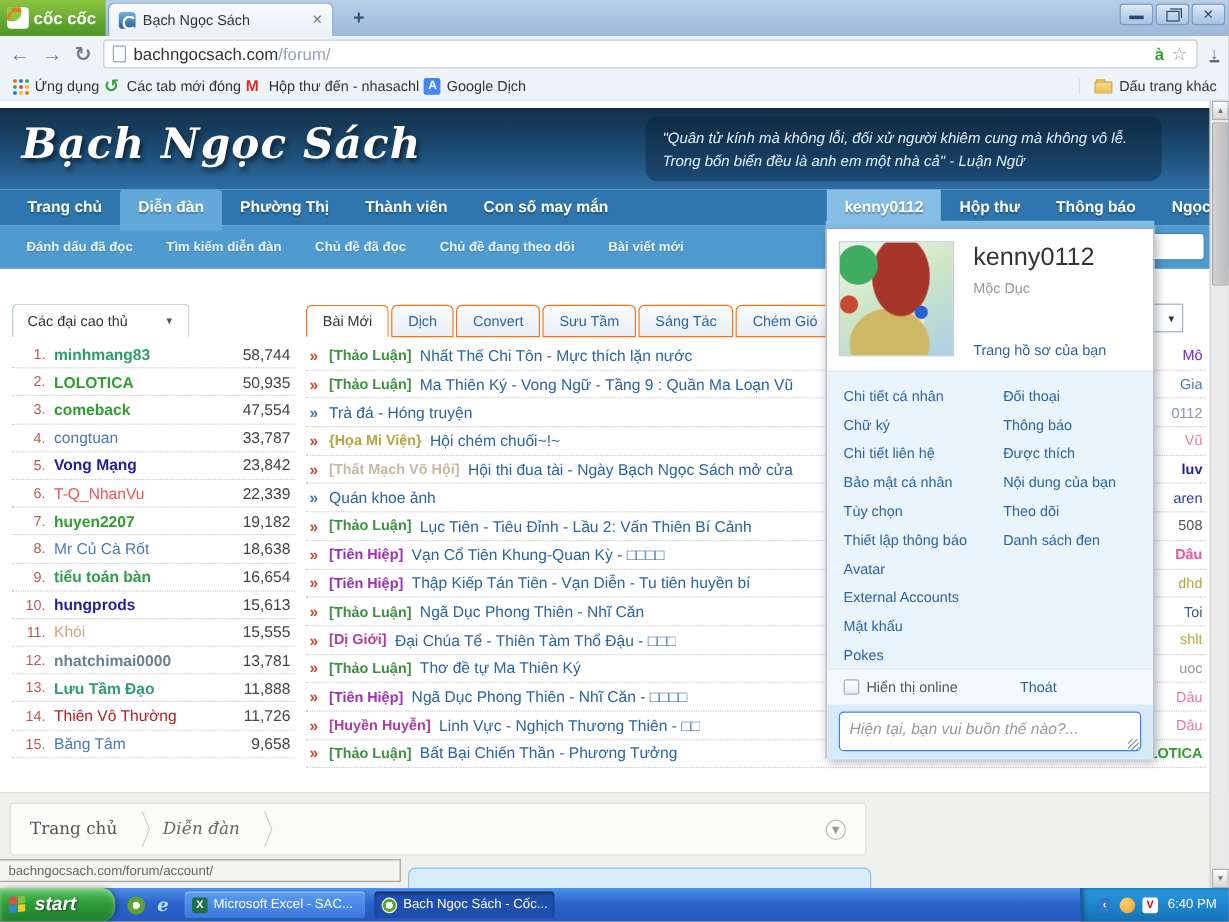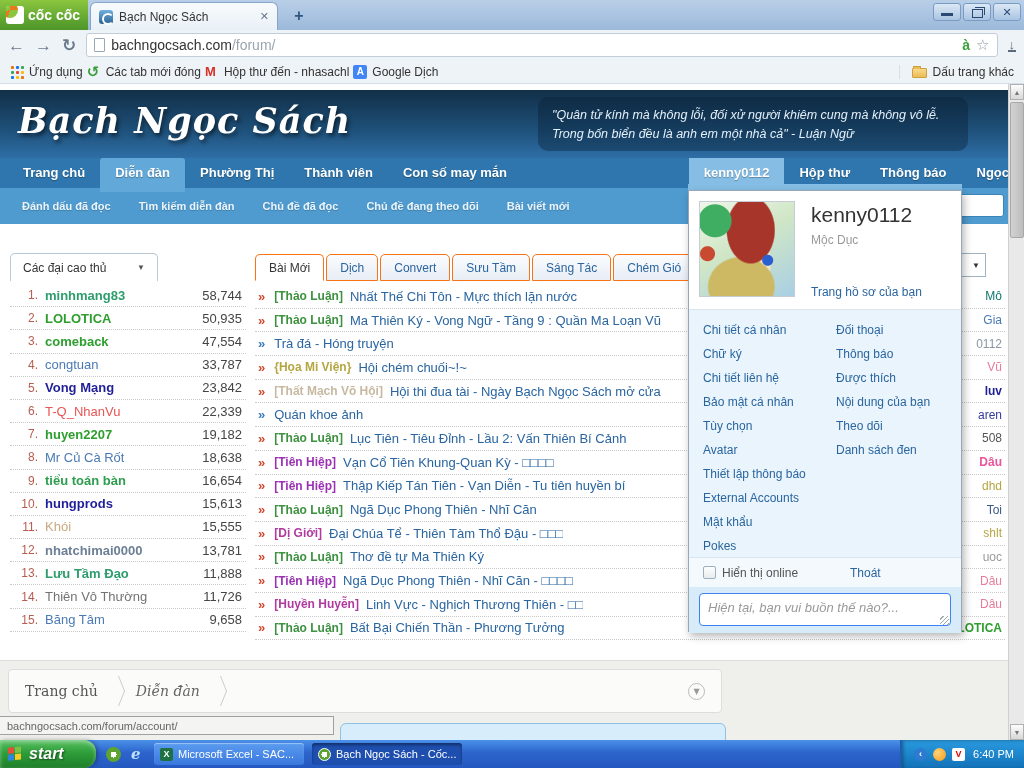--- a/index.html
+++ b/index.html
@@ -316,21 +316,21 @@
             <a class="s-name" style="color: rgb(107, 127, 149); font-weight: bold;">nhatchimai0000</a>
             <span class="s-val">13,781</span>
           </div>
           <div class="side-row">
             <span class="s-rank">13.</span>
             <a class="s-name" style="color: rgb(45, 157, 109); font-weight: bold;">Lưu Tầm Đạo</a>
             <span class="s-val">11,888</span>
           </div>
           <div class="side-row">
             <span class="s-rank">14.</span>
-            <a class="s-name" style="color: #737373;">Thiên Vô Thường</a>
+            <a class="s-name" style="color: #b91c1c;">Thiên Vô Thường</a>
             <span class="s-val">11,726</span>
           </div>
           <div class="side-row">
             <span class="s-rank">15.</span>
             <a class="s-name" style="color: rgb(74, 122, 181);">Băng Tâm</a>
             <span class="s-val">9,658</span>
           </div>
         </div>
     </div>
 
@@ -341,21 +341,21 @@
           <span class="mtab">Convert</span>
           <span class="mtab">Sưu Tầm</span>
           <span class="mtab">Sáng Tác</span>
           <span class="mtab">Chém Gió</span>
         </div>
       <div class="threads" id="threads">
           <div class="thread-row">
             <span class="t-arrow" style="color: rgb(208, 72, 46);">»</span>
             <span class="t-prefix" style="color: rgb(61, 145, 64);">[Thảo Luận]</span>
             <a class="t-title">Nhất Thế Chi Tôn - Mực thích lặn nước</a>
-            <span class="t-poster" style="color: #0f766e;">Mô</span>
+            <span class="t-poster" style="color: #6d28d9;">Mô</span>
           </div>
           <div class="thread-row">
             <span class="t-arrow" style="color: rgb(208, 72, 46);">»</span>
             <span class="t-prefix" style="color: rgb(61, 145, 64);">[Thảo Luận]</span>
             <a class="t-title">Ma Thiên Ký - Vong Ngữ - Tầng 9 : Quần Ma Loạn Vũ</a>
             <span class="t-poster" style="color: rgb(74, 122, 181);">Gia</span>
           </div>
           <div class="thread-row">
             <span class="t-arrow" style="color: rgb(58, 122, 191);">»</span>
             <a class="t-title">Trà đá - Hóng truyện</a>
@@ -445,22 +445,22 @@
         <div class="dd-sub">Mộc Dục</div>
         <a class="dd-profile-link">Trang hồ sơ của bạn</a>
       </div>
       <div class="dd-menu">
         <span class="dd-col left" id="dd-col-left">
             <a class="dd-link">Chi tiết cá nhân</a>
             <a class="dd-link">Chữ ký</a>
             <a class="dd-link">Chi tiết liên hệ</a>
             <a class="dd-link">Bảo mật cá nhân</a>
             <a class="dd-link">Tùy chọn</a>
+            <a class="dd-link">Thiết lập thông báo</a>
             <a class="dd-link">Avatar</a>
-            <a class="dd-link">Thiết lập thông báo</a>
             <a class="dd-link">External Accounts</a>
             <a class="dd-link">Mật khẩu</a>
             <a class="dd-link">Pokes</a>
           </span>
         <span class="dd-col" id="dd-col-right">
             <a class="dd-link">Đối thoại</a>
             <a class="dd-link">Thông báo</a>
             <a class="dd-link">Được thích</a>
             <a class="dd-link">Nội dung của bạn</a>
             <a class="dd-link">Theo dõi</a>

